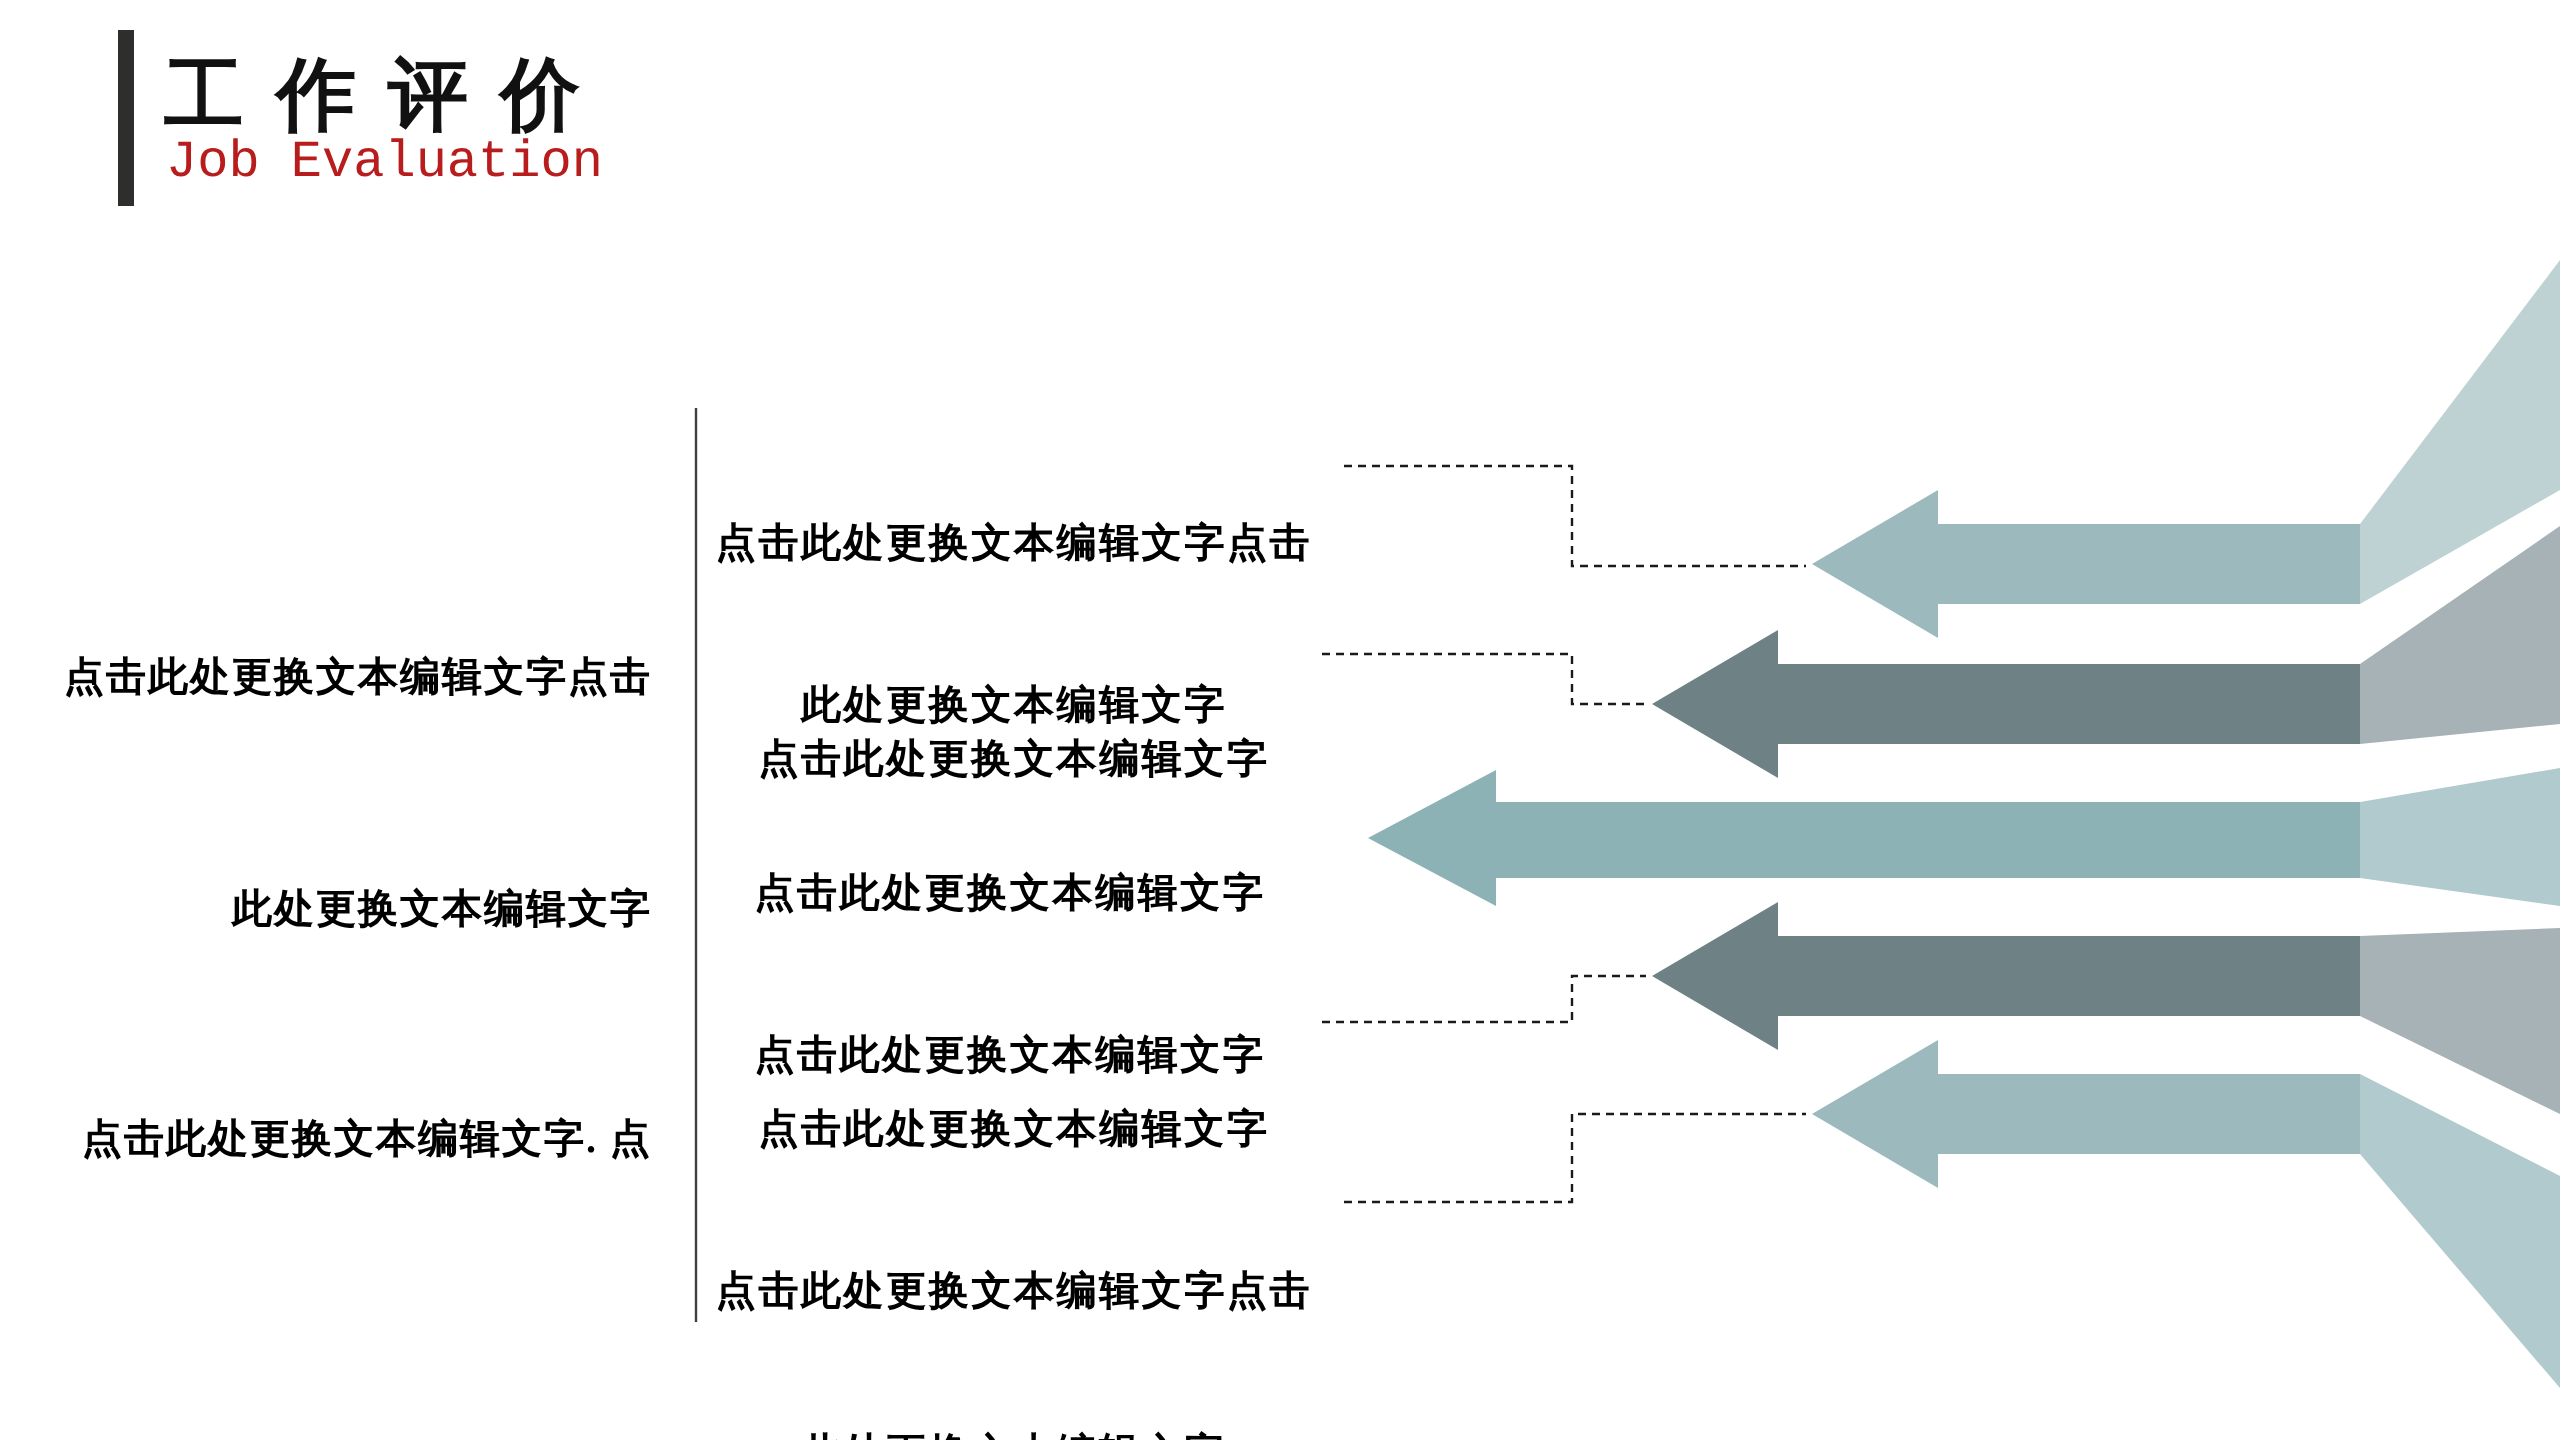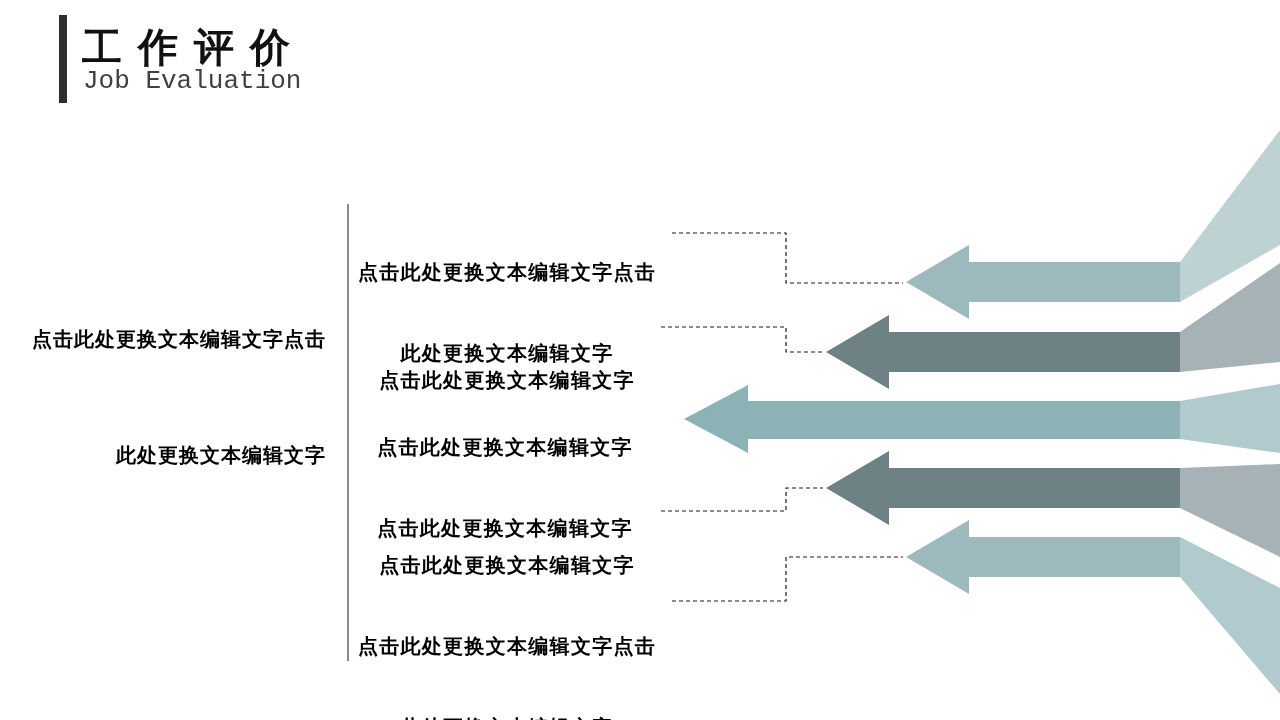--- a/index.html
+++ b/index.html
@@ -14,21 +14,21 @@
   .layer-svg { position:absolute; left:0; top:0; width:1280px; height:720px; }
 
   .title-zh {
     position:absolute; left:82px; top:20px;
     font-size:40px; font-weight:bold; letter-spacing:3px;
     white-space:pre; color:#111;
   }
   .title-en {
     position:absolute; left:83px; top:66px;
     font-family:"Liberation Mono","DejaVu Sans Mono",monospace;
-    font-size:26px; color:#404040;
+    font-size:26px; color:#b91c1c;
   }
 
   .left-text {
     position:absolute; left:0; top:243px; width:326px;
     text-align:right;
     font-size:20px; font-weight:bold; letter-spacing:1px;
     line-height:38.5px; white-space:pre;
   }
 
   .callout {
@@ -70,20 +70,21 @@
     <polygon points="826,488 889,451 889,468 1180,468 1180,508 889,508 889,525" fill="#6e8285"></polygon>
     <polygon points="906,557 969,520 969,537 1180,537 1180,577 969,577 969,594" fill="#9cbabd"></polygon>
   </svg>
 
   <div class="title-zh">工 作 评 价</div>
   <div class="title-en">Job Evaluation</div>
 
   <div class="left-text">
     <div>点击此处更换文本编辑文字点击</div>
     <div>此处更换文本编辑文字</div>
+    <div>点击此处更换文本编辑文字. 点</div>
     
     
     
     
     
   </div>
 
   <div class="callout" id="callout-1">
     <div>点击此处更换文本编辑文字点击</div>
     <div>此处更换文本编辑文字</div>

